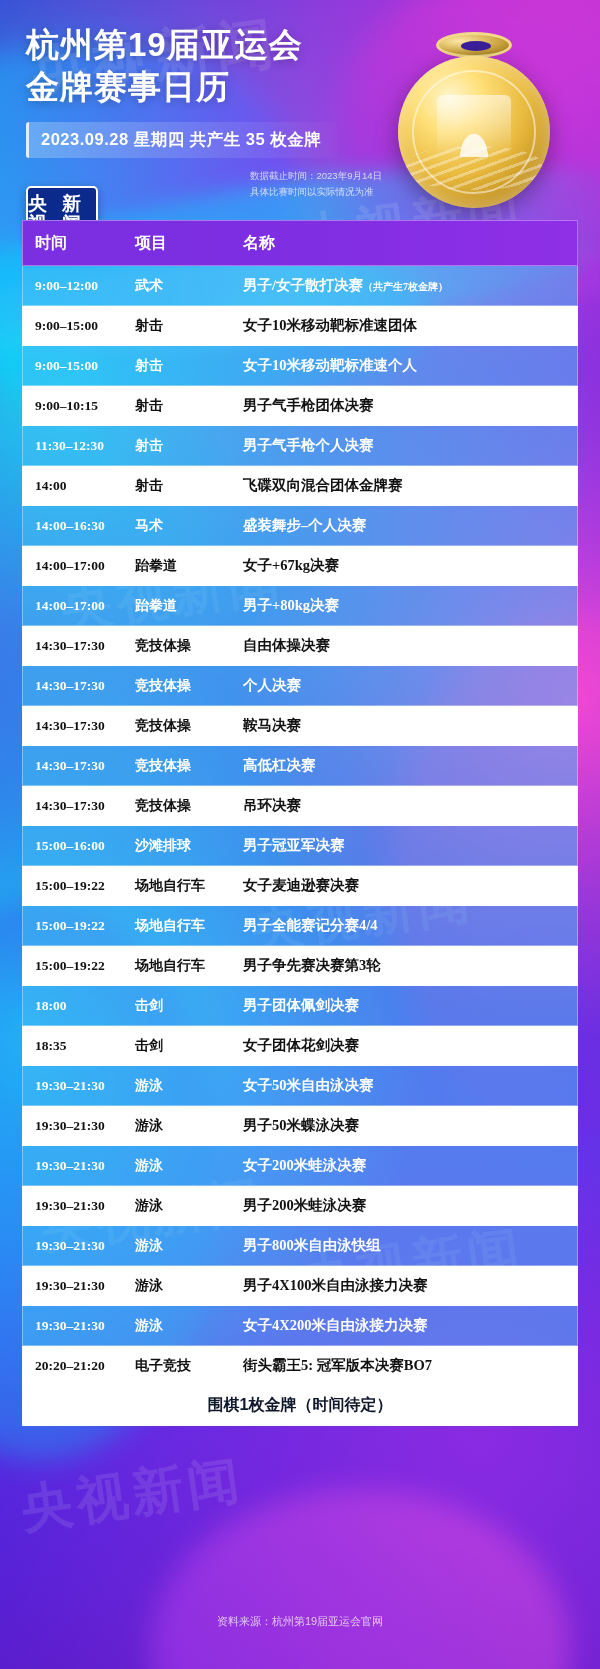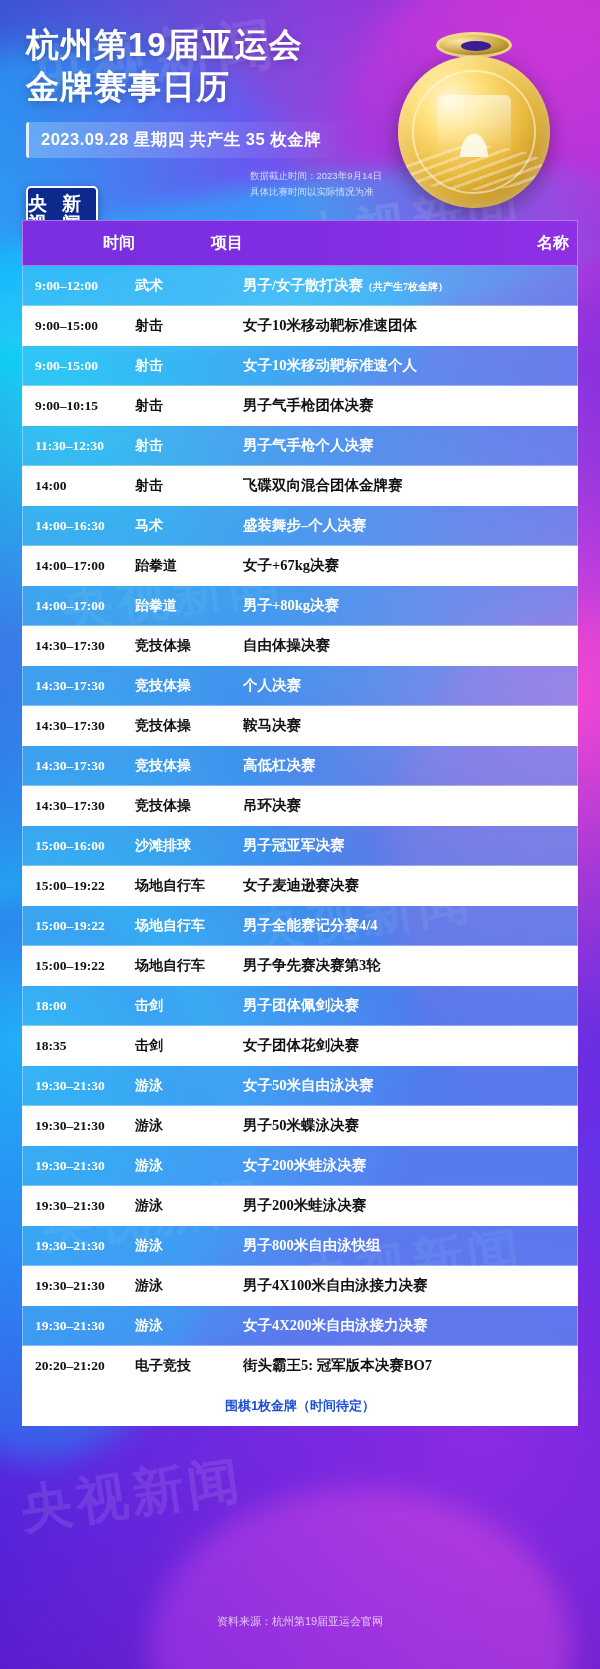--- a/index.html
+++ b/index.html
@@ -129,42 +129,41 @@
     background: repeating-linear-gradient(160deg, rgba(255,255,255,.35) 0 3px, rgba(0,0,0,0) 3px 9px);
     border-radius: 50%/40%;
   }
   
   .table-wrap { position: relative; z-index: 6; margin: 62px 22px 0 22px; }
   .thead {
     display: flex; align-items: center; height: 46px;
     background: linear-gradient(90deg, #7a2fe0 0%, #7d2ee2 40%, #8f2fe6 100%);
     color: #fff; font-size: 16px; font-weight: 700;
     border: 1px solid rgba(255,255,255,.35);
-    text-align: right;
   }
   .row {
     display: flex; align-items: center; min-height: 40px;
     border-left: 1px solid rgba(255,255,255,.35);
     border-right: 1px solid rgba(255,255,255,.35);
     border-bottom: 1px solid rgba(255,255,255,.35);
     font-family: Liberation Serif, serif;
   }
   .row.light { background: #ffffff; color: #111; }
   .row.blue  { background: rgba(70,190,245,.52); color: #ffffff; }
   .c-time { width: 112px; padding-left: 12px; font-size: 13.5px; font-weight: 700; }
   .c-event{ width: 108px; font-size: 14px; font-weight: 700; }
   .c-name { flex: 1; padding-right: 8px; font-size: 14.5px; font-weight: 700; }
   .thead .c-time { font-weight: 700; font-size: 16px; }
   .thead .c-event{ font-weight: 700; font-size: 16px; }
   .thead .c-name { font-weight: 700; font-size: 16px; }
   .small-note { font-size: 10px; font-weight: 700; }
   .footrow {
     display: flex; align-items: center; justify-content: center;
-    min-height: 40px; background: #ffffff; color: #1d4ed8;
-    font-size: 13px; font-weight: 700;
+    min-height: 40px; background: #ffffff; color: #0f172a;
+    font-size: 16px; font-weight: 700;
     border-left: 1px solid rgba(255,255,255,.35);
     border-right: 1px solid rgba(255,255,255,.35);
     border-bottom: 1px solid rgba(255,255,255,.35);
   }
   .source {
     position: absolute; left: 0; right: 0; bottom: 40px;
     text-align: center; color: rgba(255,255,255,.72); font-size: 11px;
     z-index: 6;
   }
 </style>

